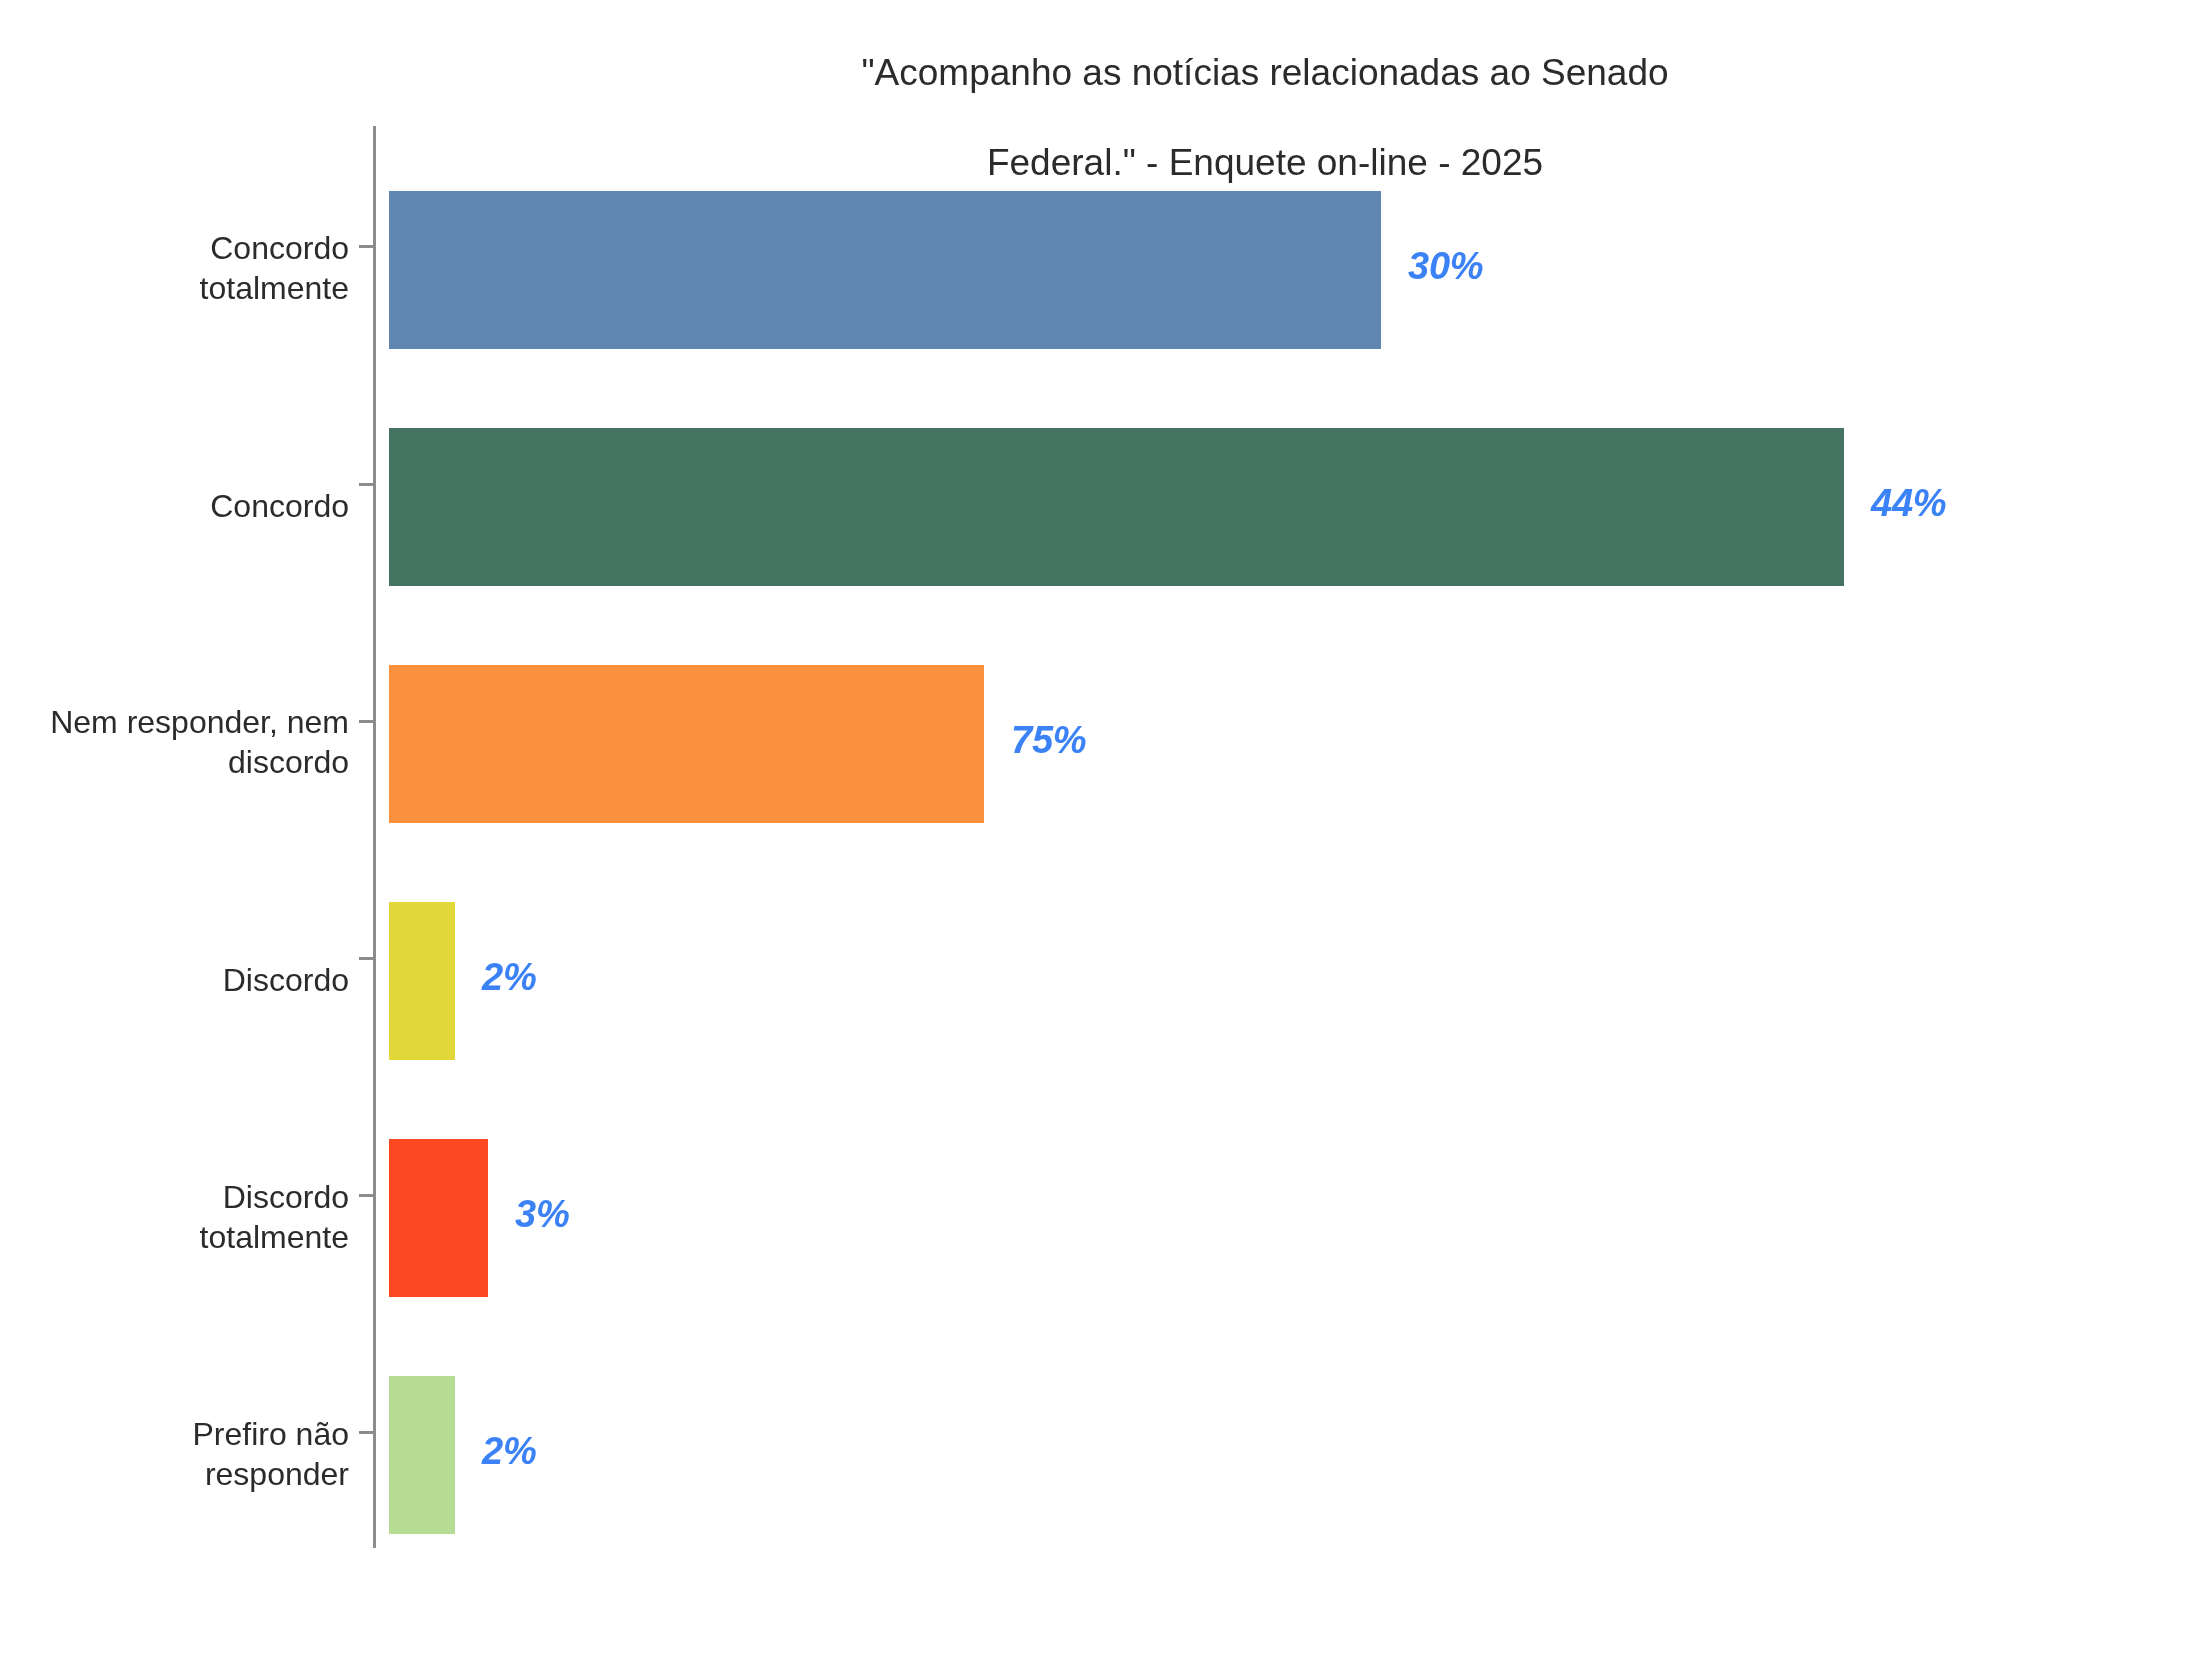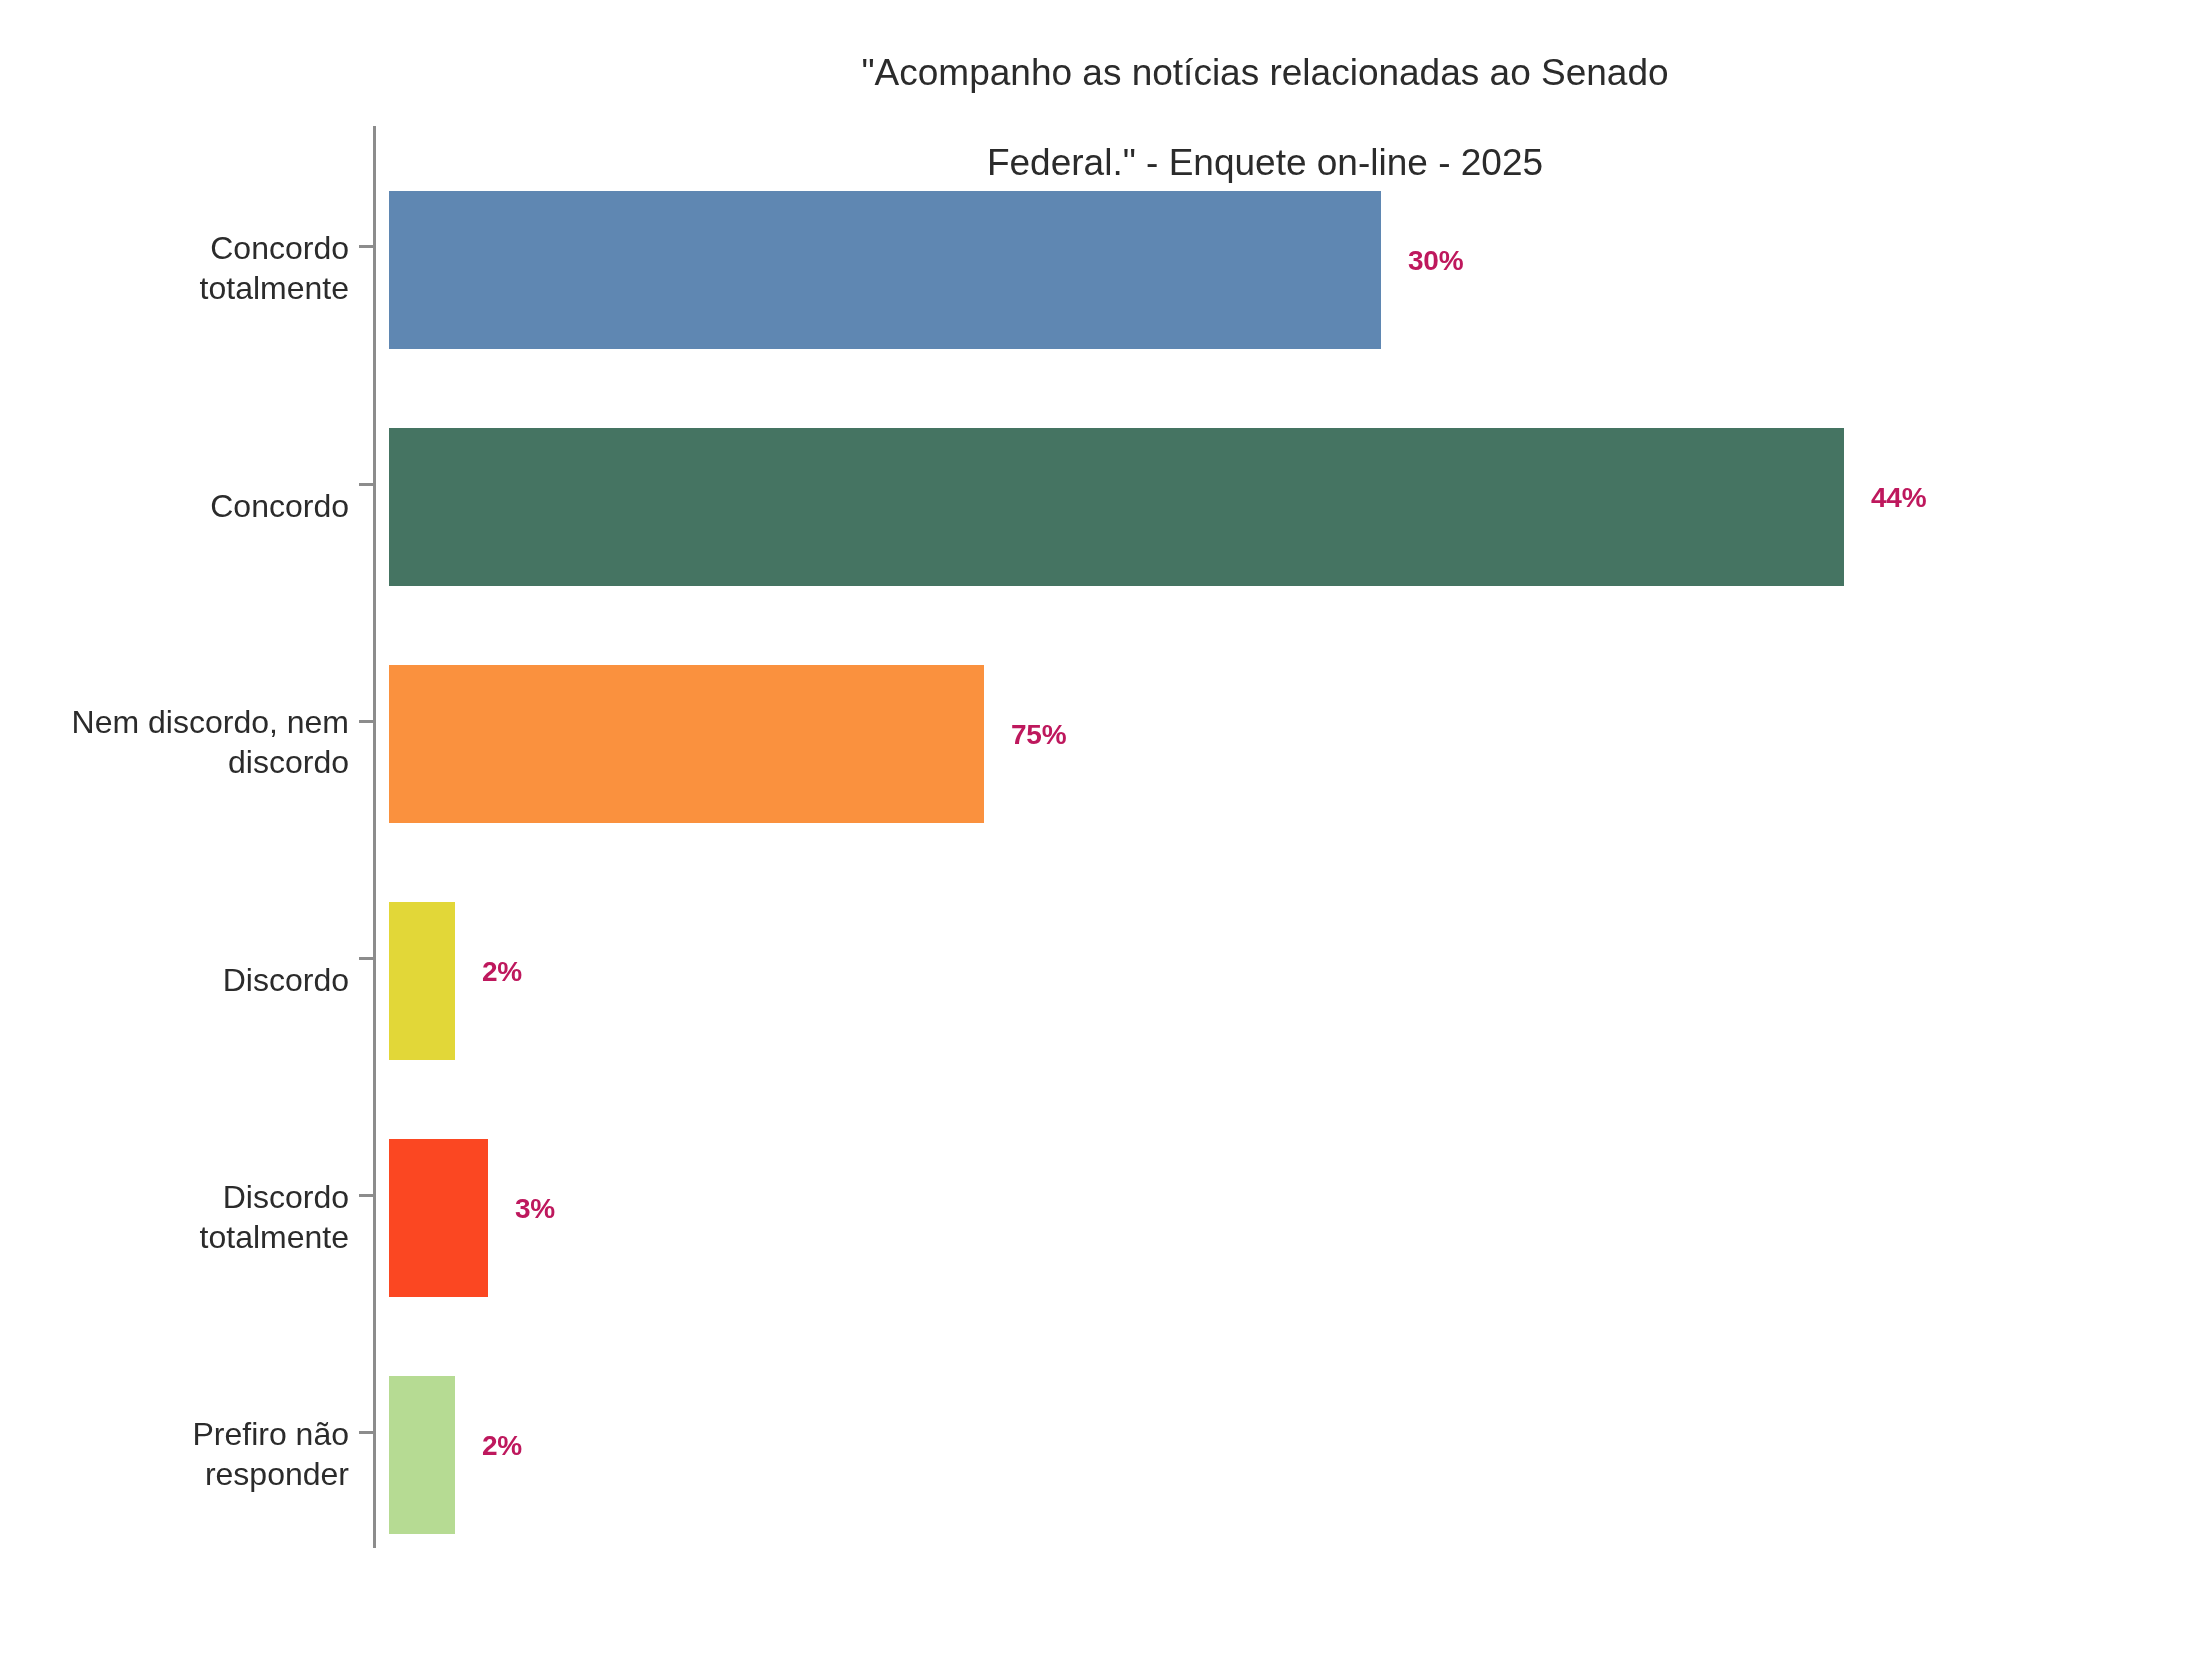--- a/index.html
+++ b/index.html
@@ -74,24 +74,25 @@
   }
 
   .bar {
     position: absolute;
     left: 385px;
     height: 158px;
   }
 
   .bar-value {
     position: absolute;
-    font-size: 28px;
+    font-size: 38px;
     font-weight: bold;
-    color: #be185d;
+    color: #3b82f6;
     letter-spacing: -0.2px;
+    font-style: italic;
   }
 
   
   #footnotes {
     position: absolute;
     left: 378px;
     top: 1556px;
     font-size: 32px;
     line-height: 1.42;
     color: #2b2b2b;
@@ -114,21 +115,21 @@
         <div class="axis-tick" style="top: 245px;"></div>
         <div class="axis-tick" style="top: 483px;"></div>
         <div class="axis-tick" style="top: 720px;"></div>
         <div class="axis-tick" style="top: 957px;"></div>
         <div class="axis-tick" style="top: 1194px;"></div>
         <div class="axis-tick" style="top: 1431px;"></div>
       </div>
     <div id="cat-labels">
         <div class="cat-label" style="top: 229px;"><span>Concordo</span><br><span>totalmente</span></div>
         <div class="cat-label" style="top: 487px;"><span>Concordo</span></div>
-        <div class="cat-label" style="top: 703px;"><span>Nem discordo, nem</span><br><span>discordo</span></div>
+        <div class="cat-label" style="top: 703px;"><span>Nem responder, nem</span><br><span>discordo</span></div>
         <div class="cat-label" style="top: 961px;"><span>Discordo</span></div>
         <div class="cat-label" style="top: 1178px;"><span>Discordo</span><br><span>totalmente</span></div>
         <div class="cat-label" style="top: 1415px;"><span>Prefiro não</span><br><span>responder</span></div>
       </div>
     <div id="bars">
         <div class="bar" title="Concordo totalmente: 30%" style="top: 191px; width: 992px; background: rgb(95, 135, 178);"></div>
         <div class="bar" title="Concordo: 44%" style="top: 428px; width: 1455px; background: rgb(69, 116, 98);"></div>
         <div class="bar" title="Nem concordo, nem discordo: 18%" style="top: 665px; width: 595px; background: rgb(250, 145, 62);"></div>
         <div class="bar" title="Discordo: 2%" style="top: 902px; width: 66px; background: rgb(226, 215, 56);"></div>
         <div class="bar" title="Discordo totalmente: 3%" style="top: 1139px; width: 99px; background: rgb(251, 71, 34);"></div>

